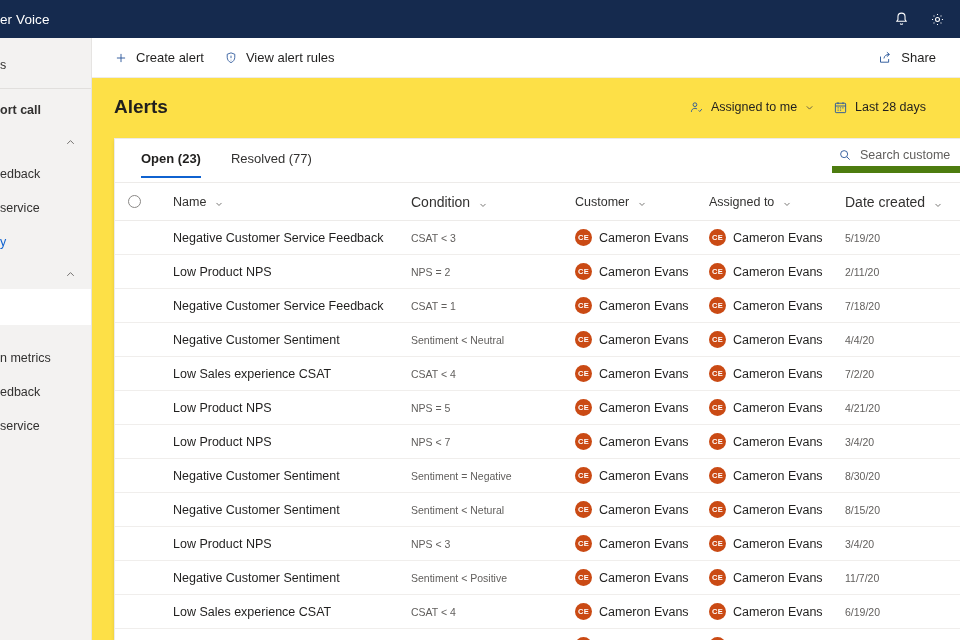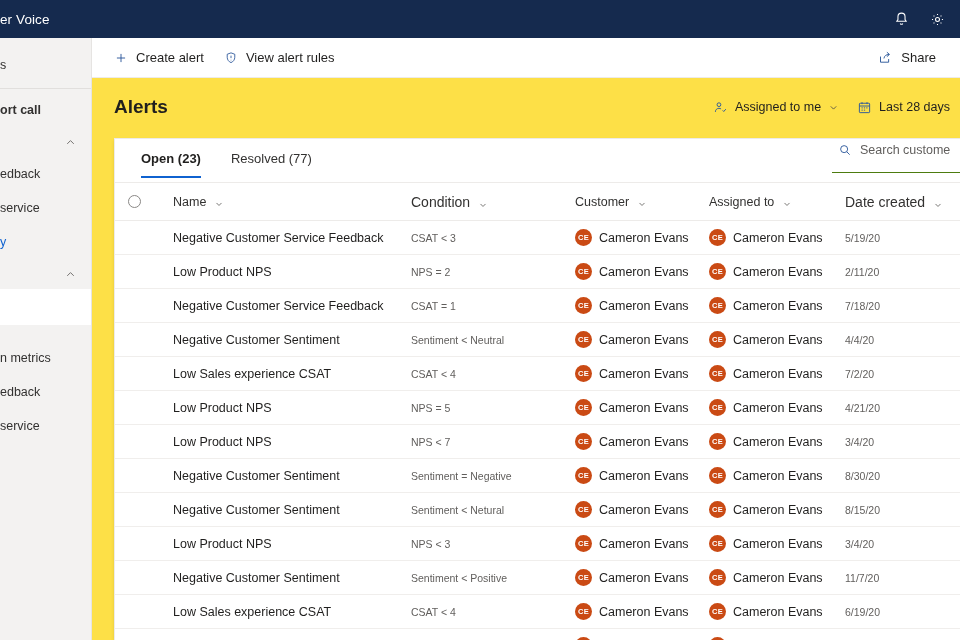--- a/index.html
+++ b/index.html
@@ -107,21 +107,21 @@
     font-size: 13px;
     color: #201f1e;
     white-space: nowrap;
   }
   .cmd-btn .ic { color: #2b579a; display: flex; align-items: center; }
   .cmd-spacer { flex: 1; }
 
   
   .page-head {
     display: flex; align-items: center;
-    padding: 18px 0 12px 22px;
+    padding: 18px 24px 12px 22px;
   }
   .page-title {
     font-size: 19px;
     font-weight: 600;
     color: #201f1e;
   }
   .head-filters {
     margin-left: auto;
     display: flex; align-items: center;
     gap: 18px;
@@ -167,26 +167,26 @@
   .tab.active { font-weight: 600; color: #201f1e; }
   .tab.active::after {
     content: "";
     position: absolute;
     left: 12px; right: 12px; bottom: 0;
     height: 2px;
     background: #0f62d0;
   }
   .search-wrap {
     margin-left: auto;
-    display: flex; align-items: flex-start;
+    display: flex; align-items: center;
     gap: 8px;
     height: 30px;
     width: 128px;
     margin-bottom: 5px;
-    border-bottom: 1px solid #4d7c0f;
+    border-bottom: 7px solid #4d7c0f;
     padding-left: 6px;
     overflow: hidden;
   }
   .search-wrap .ic { color: #2b579a; display: flex; align-items: center; flex: 0 0 auto; }
   .search-input {
     border: none; outline: none;
     background: transparent;
     font-family: "Liberation Sans", sans-serif;
     font-size: 12.5px;
     color: #201f1e;

